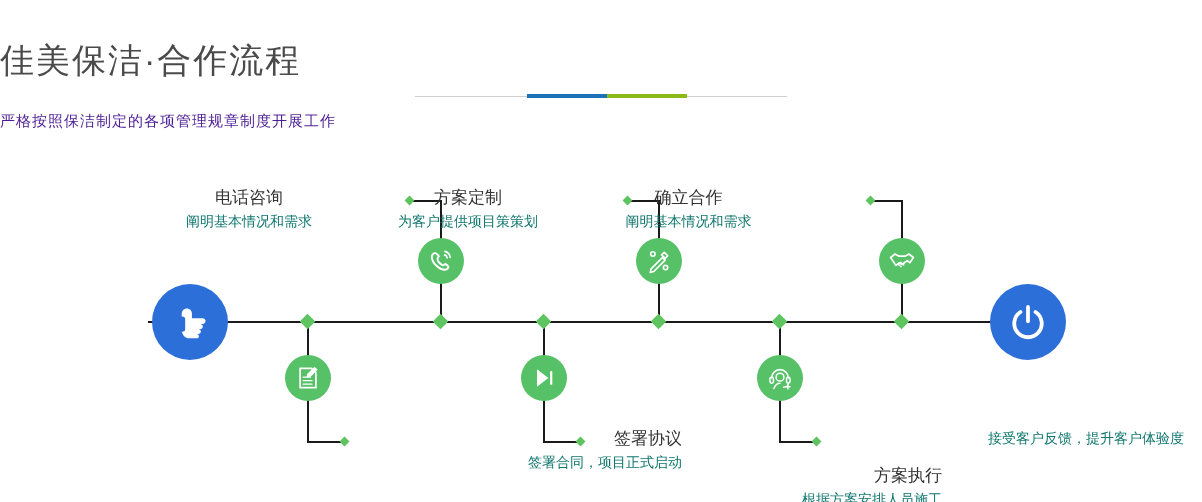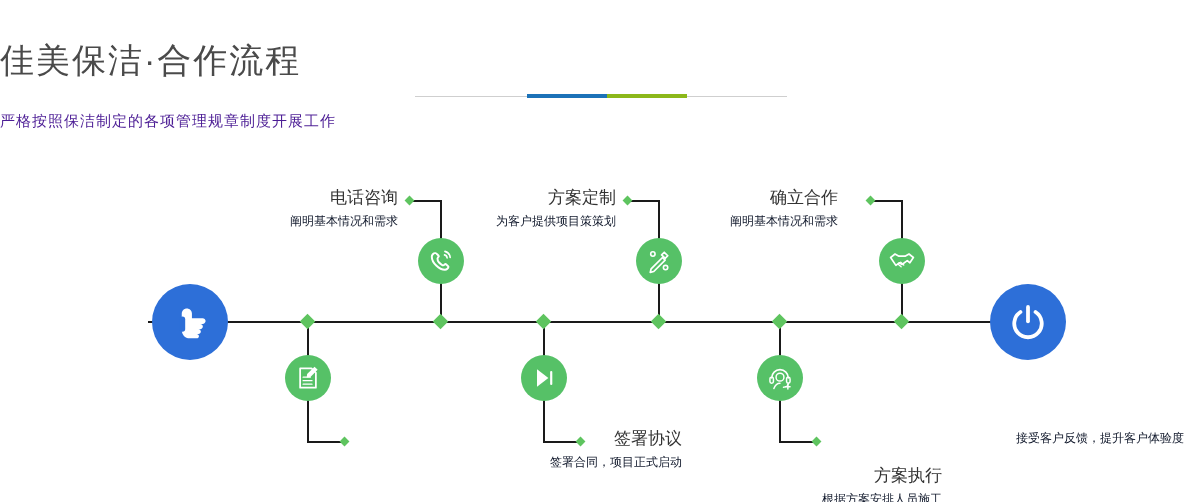--- a/index.html
+++ b/index.html
@@ -130,25 +130,25 @@
     position: absolute;
     color: #3d3d3d;
     white-space: nowrap;
   }
   .step-title {
     font-size: 17px;
     line-height: 24px;
     color: #333333;
   }
   .step-desc {
-    font-size: 12px;
+    font-size: 14px;
     line-height: 22px;
-    color: #0f172a;
-  }
-  .align-right { text-align: right; }
+    color: #0f766e;
+  }
+  .align-right { text-align: center; }
   .align-left  { text-align: right; }
 </style>
 </head>
 <body>
 
 <div id="root">
 
   <div class="header">
     <div class="title">佳美保洁·合作流程</div>
     <div class="divider">

